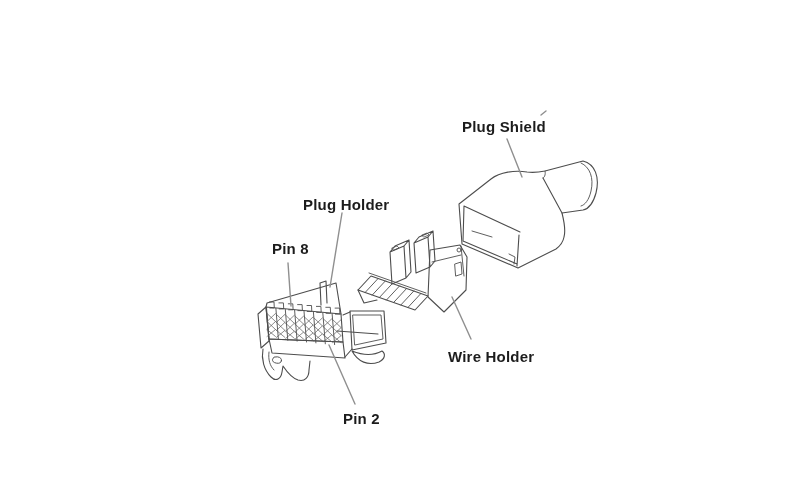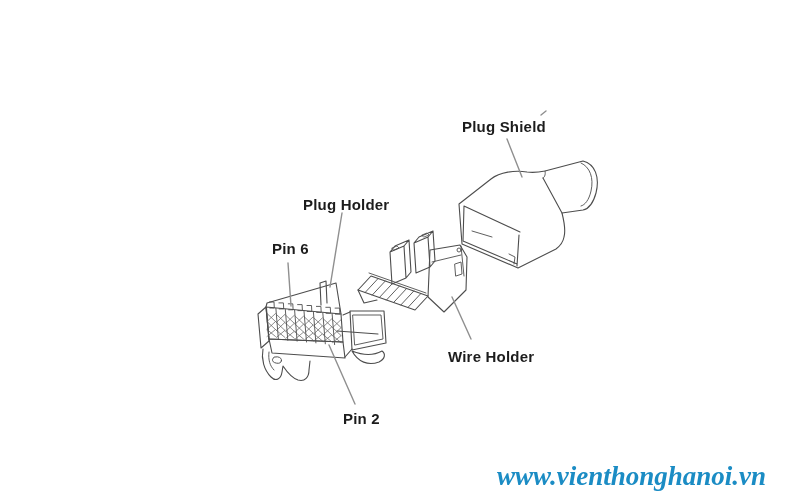--- a/index.html
+++ b/index.html
@@ -118,20 +118,19 @@
       <path d="M355,404 L329,345"></path>
       <path d="M471,339 L452,297"></path>
       <path d="M541,115 L546,111"></path>
     </g>
   </svg>
 
   <div class="part-label" id="label-plug-shield">Plug Shield</div>
 
   <div class="part-label" id="label-plug-housing">Plug Holder</div>
 
-  <div class="part-label" id="label-pin8">Pin 6</div>
+  <div class="part-label" id="label-pin8">Pin 8</div>
 
   <div class="part-label" id="label-wire-holder">Wire Holder</div>
 
   <div class="part-label" id="label-pin1">Pin 2</div>
 
-  <div id="watermark">www.vienthonghanoi.vn</div>
 </div>
 
 </body></html>

